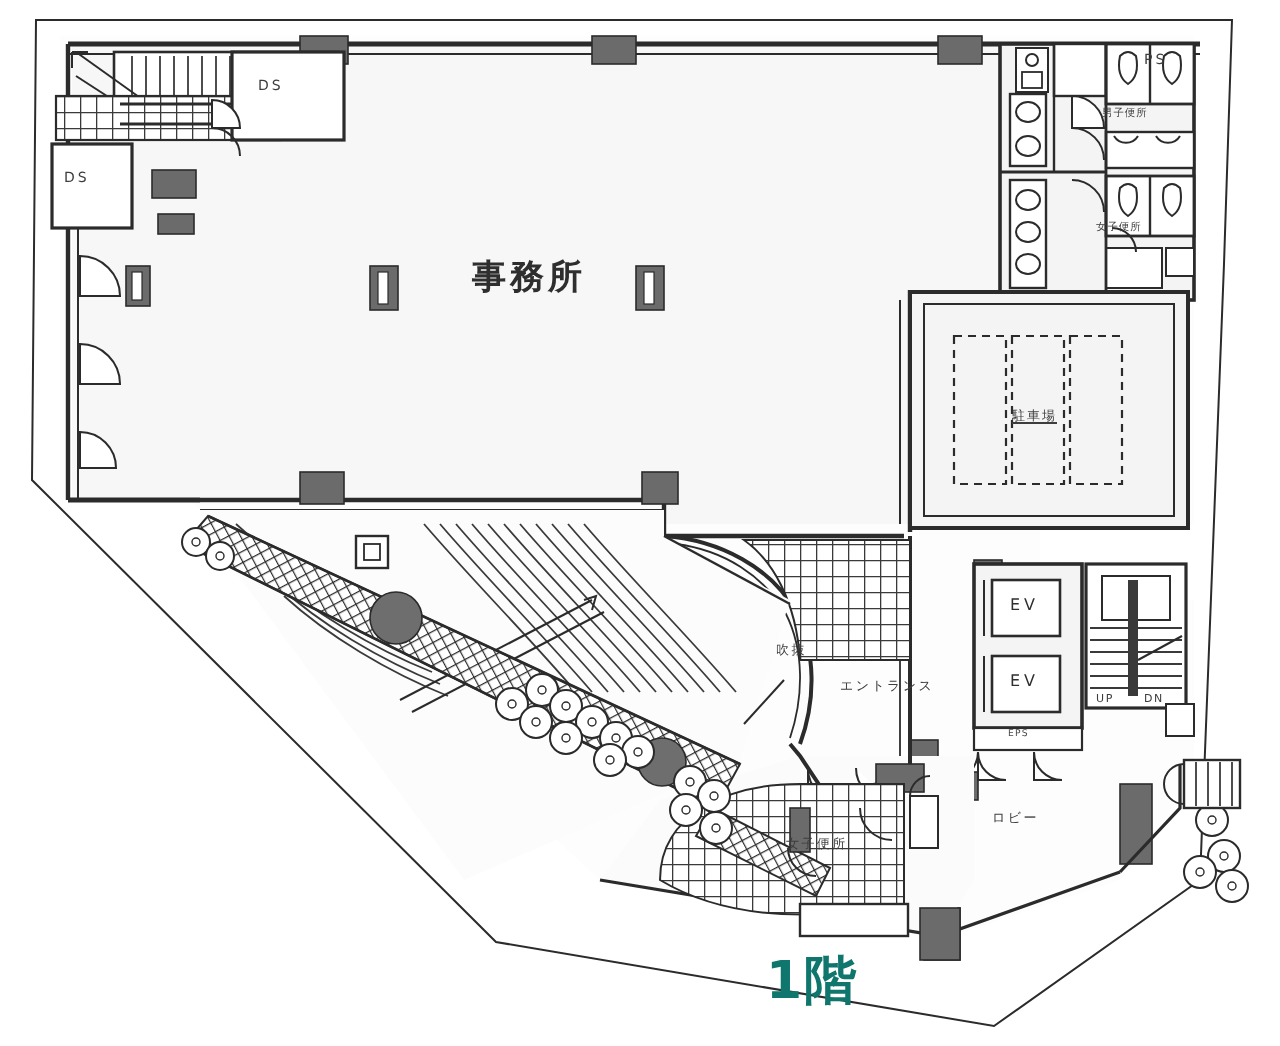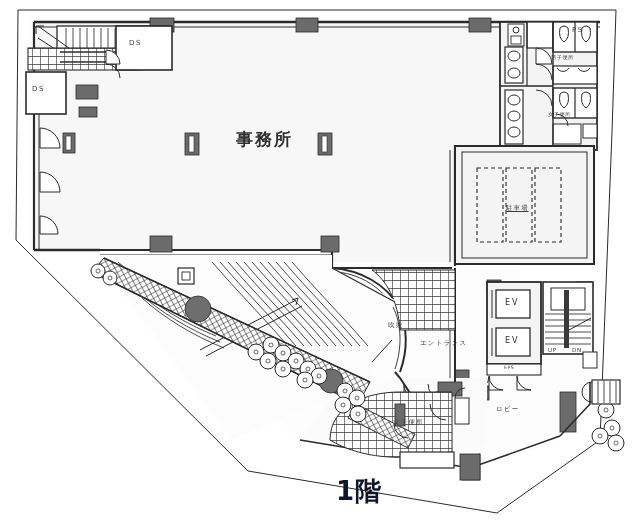--- a/index.html
+++ b/index.html
@@ -15,21 +15,21 @@
     position:absolute;
     font-family:"DejaVu Sans","Liberation Sans",sans-serif;
     color:#3a3a3a;
     white-space:nowrap;
     letter-spacing:0.5px;
     pointer-events:none;
     line-height:1;
   }
   .lbl-jp{font-family:"DejaVu Sans",sans-serif;}
   .lbl-office{font-size:17px;font-weight:600;letter-spacing:2px;color:#2e2e2e;}
-  .lbl-floor{font-size:26px;font-weight:700;color:#0f172a;letter-spacing:1px;}
+  .lbl-floor{font-size:26px;font-weight:700;color:#0f766e;letter-spacing:1px;margin-left:47px;}
   .lbl-tiny{font-size:5.2px;color:#3d3d3d;}
   .lbl-ev{font-size:8px;letter-spacing:2px;color:#2e2e2e;}
   .lbl-ds{font-size:7px;letter-spacing:1.5px;color:#3d3d3d;}
   .lbl-updn{font-size:5.5px;letter-spacing:0.8px;color:#3d3d3d;}
   .lbl-eps{font-size:4.6px;letter-spacing:0.6px;color:#4a4a4a;}
   .lbl-park{font-size:6.5px;letter-spacing:1px;color:#3d3d3d;text-decoration:underline;}
   .lbl-kata{font-size:6.5px;letter-spacing:1.2px;color:#3d3d3d;}
 </style>
 </head>
 <body>

